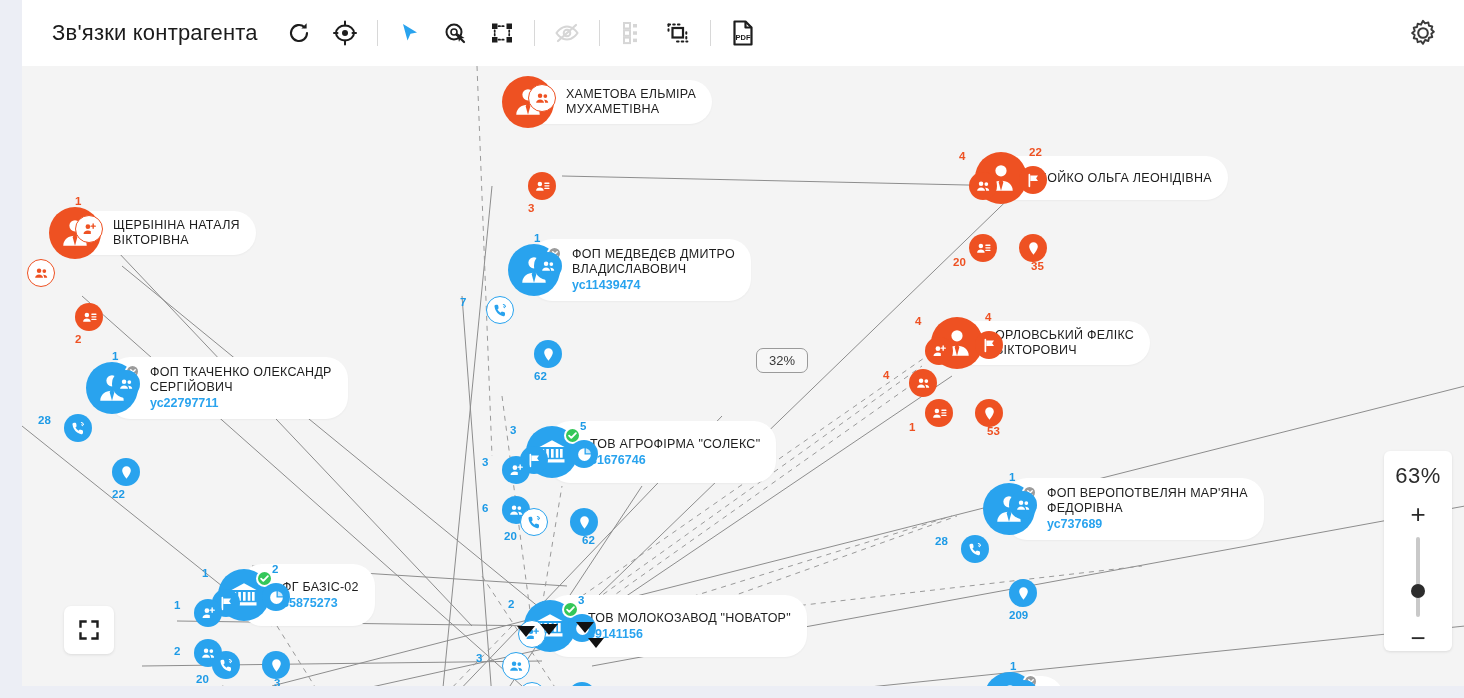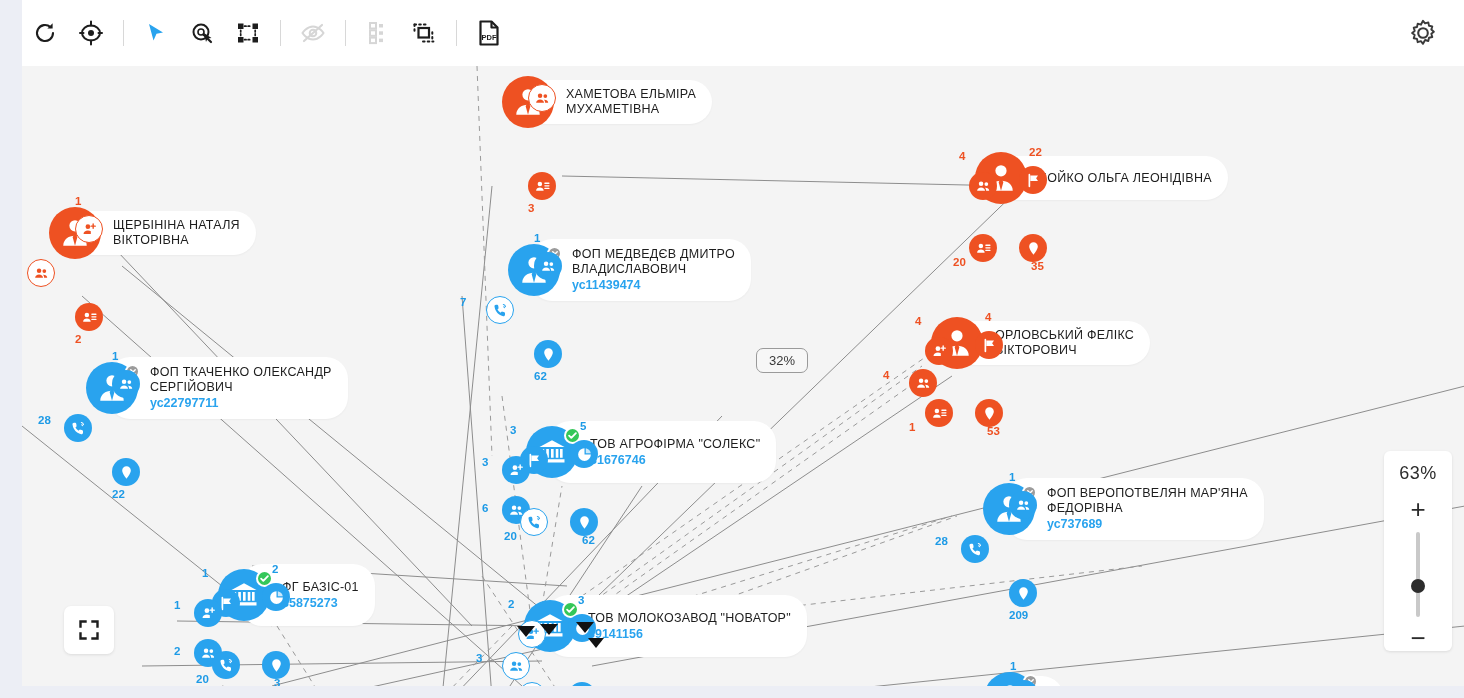--- a/index.html
+++ b/index.html
@@ -99,21 +99,21 @@
   .satnum.b { color: #1d9ae6; }
 
   
   #zoom-panel {
     position: absolute; right: 12px; top: 385px;
     width: 68px; height: 200px; background: #fff; border-radius: 6px;
     display: flex; flex-direction: column; align-items: center;
     padding-top: 12px; z-index: 40;
     box-shadow: 0 1px 3px rgba(0,0,0,0.10);
   }
-  #zoom-level { font-size: 18px; color: #2c2c2c; letter-spacing: .5px; }
+  #zoom-level { font-size: 22px; color: #2c2c2c; letter-spacing: .5px; }
   .zbtn { font-size: 26px; color: #2b2b2b; line-height: 1; cursor: pointer; user-select: none; }
   #zplus { margin-top: 12px; }
   #zminus { margin-top: 8px; }
   #ztrack {
     width: 4px; height: 86px; background: #c9c9c9; border-radius: 2px;
     margin-top: 10px; position: relative; cursor: pointer;
   }
   #zthumb {
     position: absolute; left: 50%; margin-left: -7px; top: 47px;
     width: 14px; height: 14px; border-radius: 50%; background: #2c2c2c;
@@ -131,20 +131,21 @@
     padding: 4px 12px; font-size: 13px; color: #3a3a3a; z-index: 30;
   }
   .tri { position: absolute; width: 0; height: 0; z-index: 9; }
 </style>
 </head>
 <body>
 
 <div id="app">
 
   <div id="toolbar">
+    <div id="toolbar-title">Зв'язки контрагента</div>
 
     <div class="tool-btn">
       <svg width="26" height="26" viewBox="0 0 26 26">
         <path d="M21 13a8 8 0 1 1-2.6-5.9" fill="none" stroke="#1d1d1d" stroke-width="2.1" stroke-linecap="round"></path>
         <path d="M20.6 3.2 L20.6 8.4 L15.4 8.4 Z" fill="#1d1d1d"></path>
       </svg>
     </div>
 
     <div class="tool-btn">
       <svg width="28" height="28" viewBox="0 0 28 28">
@@ -626,21 +627,21 @@
             </svg>
             <div class="badge-x">
               <svg width="8" height="8" viewBox="0 0 10 10">
                 <path d="M2.2 2.2 7.8 7.8M7.8 2.2 2.2 7.8" stroke="#fff" stroke-width="1.8" stroke-linecap="round"></path>
               </svg>
             </div>
           </div>
         </div>
         <div class="node" style="left: 196px; top: 529px;">
           <div class="pill three">
-            <div class="nm">ФГ БАЗІС-01</div>
+            <div class="nm">ФГ БАЗІС-02</div>
             <div class="code">35875273</div>
           </div>
           <div class="sat fill-blue" style="left: -6px; top: -6px;">
             <svg width="15" height="15" viewBox="0 0 16 16">
               <path d="M3.6 1.8v12.4" stroke="#ffffff" stroke-width="1.8" stroke-linecap="round"></path>
               <path d="M4.6 2.6h8.2l-2 3 2 3H4.6z" fill="#ffffff"></path>
             </svg>
           </div>
           <div class="satnum b" style="left: -16px; top: -28px;">1</div>
           <div class="sat fill-blue" style="left: 44px; top: -12px;">

